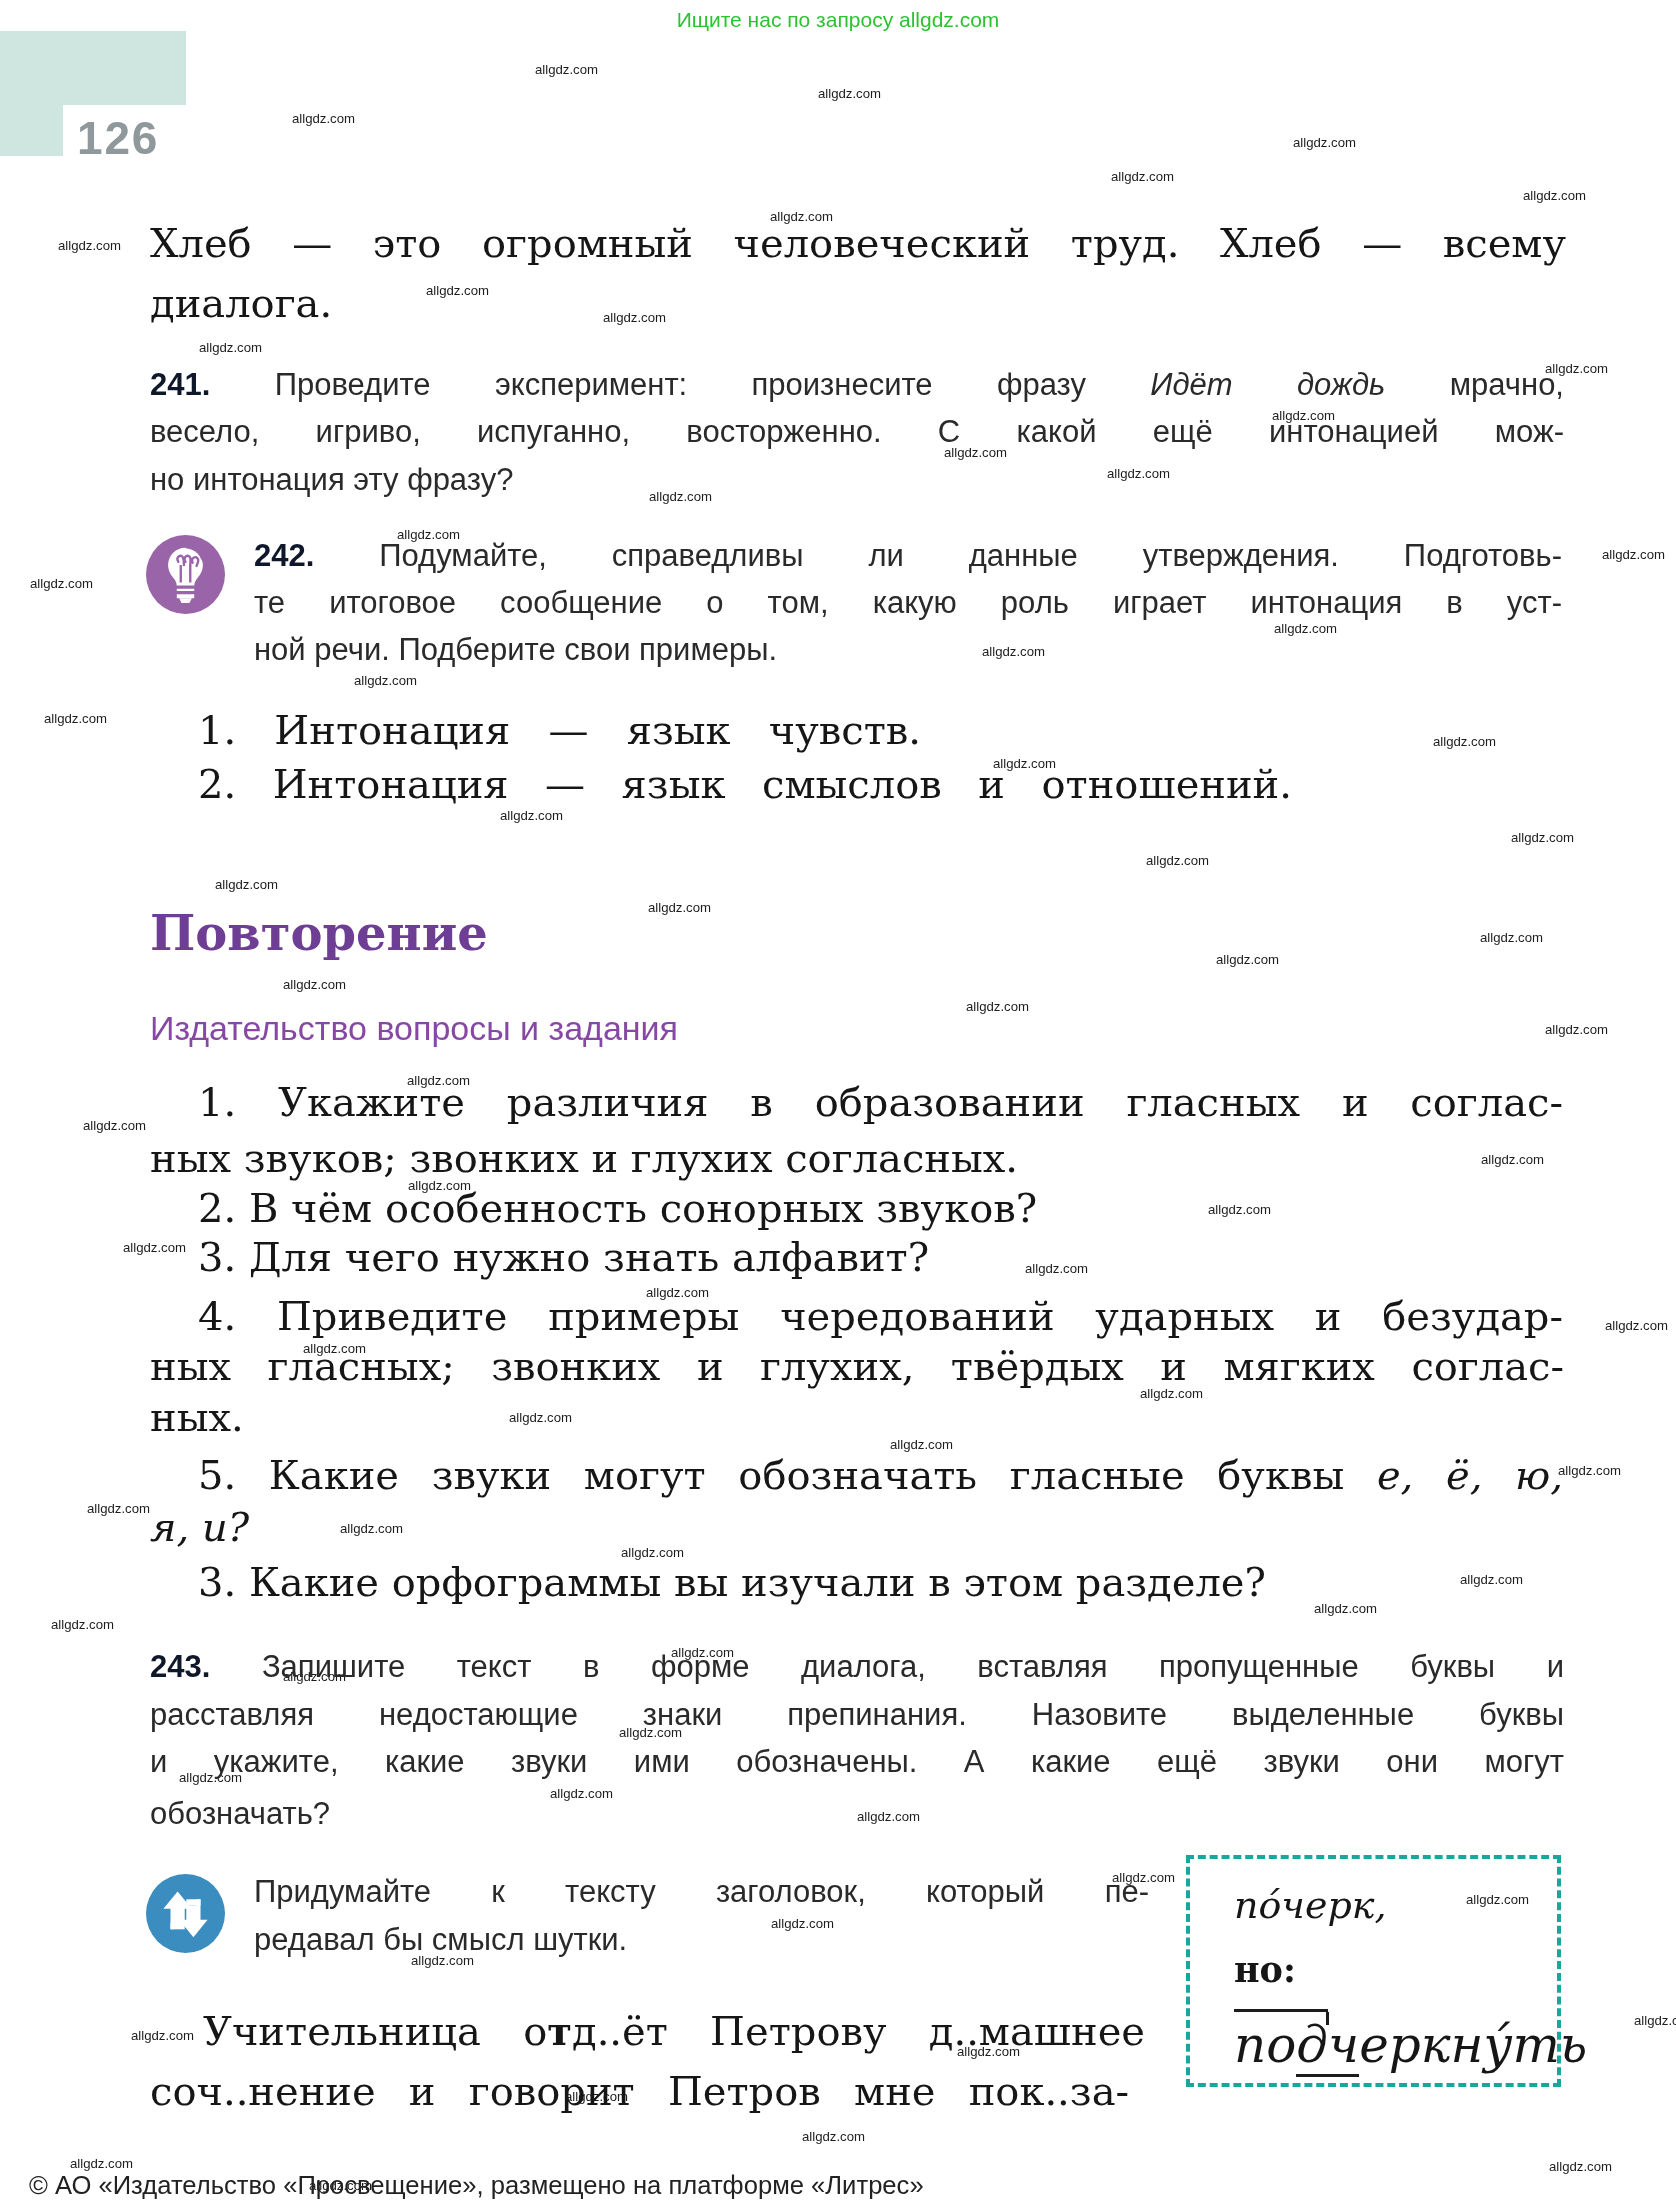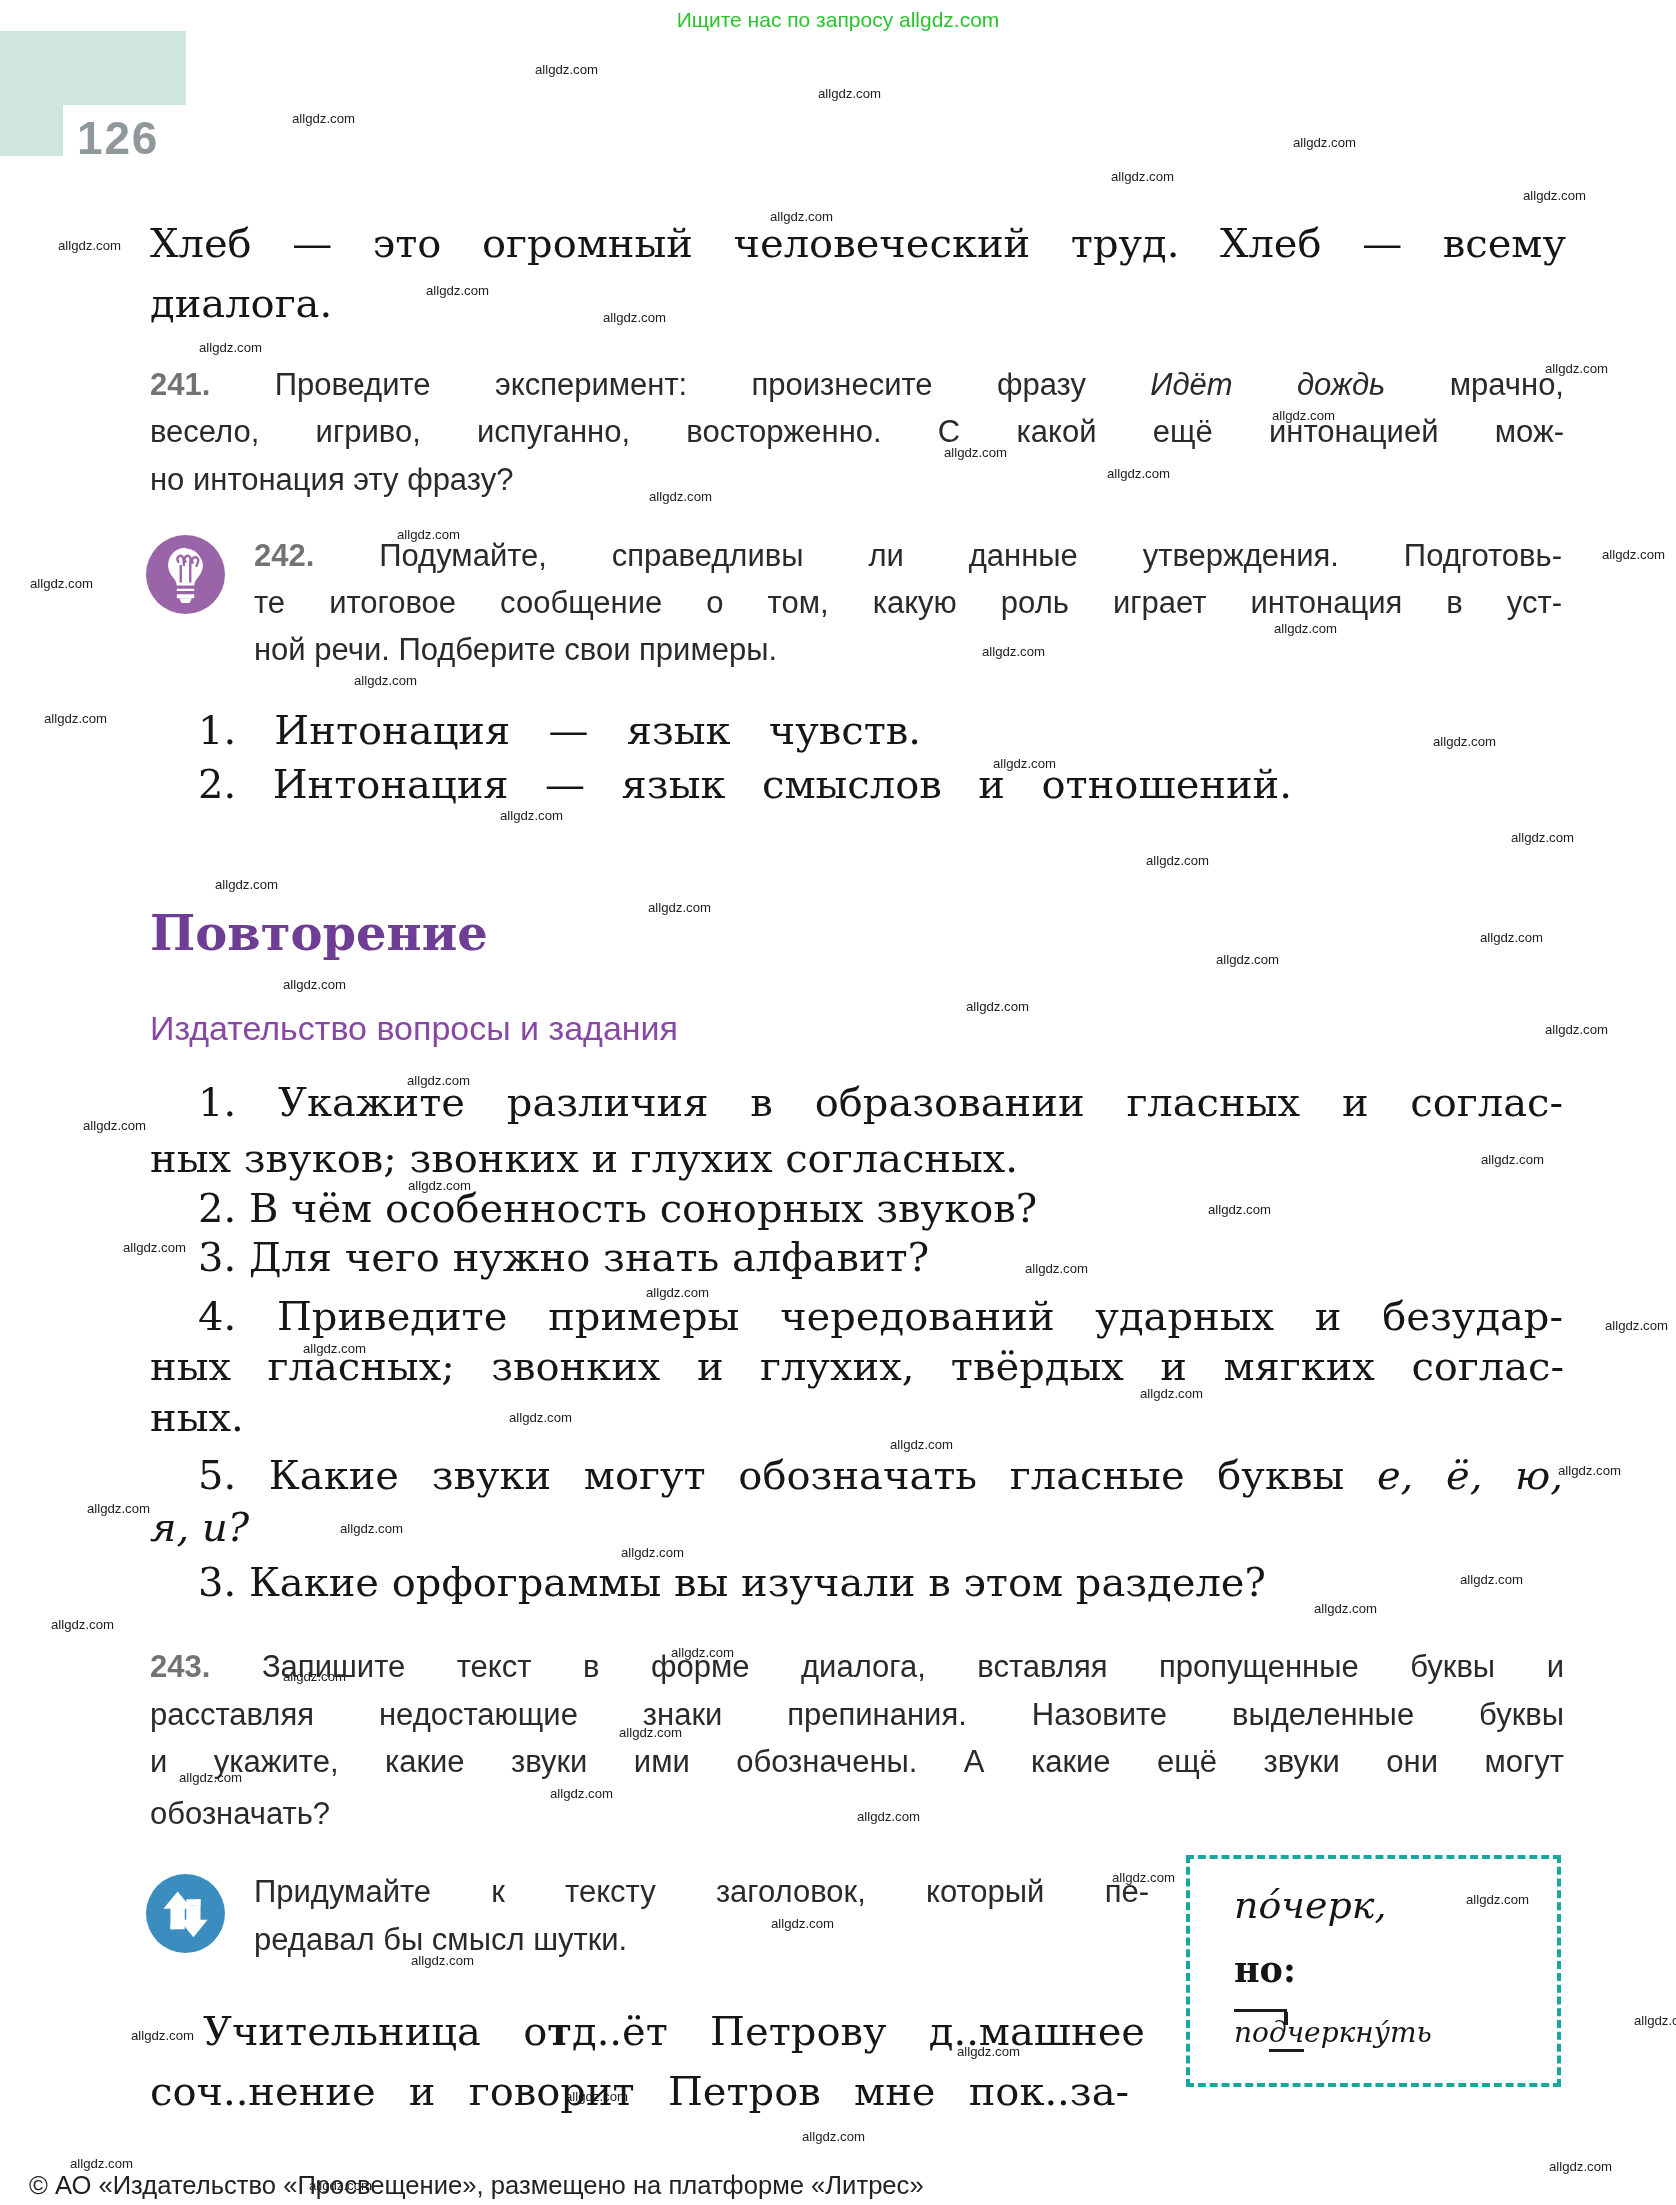--- a/index.html
+++ b/index.html
@@ -5,21 +5,21 @@
   html,body{margin:0;padding:0}
   body{width:1676px;height:2256px;position:relative;background:#ffffff;overflow:hidden}
   .abs{position:absolute}
   .sans{font-family:"Liberation Sans",sans-serif;color:#2a2a2a}
   .serif{font-family:"DejaVu Serif",serif;color:#161616}
   .sans-body{font-size:31px;line-height:1.08;white-space:nowrap}
   .serif-body{font-size:40px;line-height:1.1;white-space:nowrap}
   .just{text-align:justify;text-align-last:justify}
   .it{font-style:italic}
   .b{font-weight:700}
-  .num{color:#737373;font-weight:700}
+  .num{color:#0f172a;font-weight:700}
   .wm{position:absolute;font-family:"Liberation Sans",sans-serif;font-size:13.2px;color:#1d1d1d;white-space:nowrap}
   .teal-block{background:#cfe6e0}
   .page-num{font-family:"Liberation Sans",sans-serif;font-weight:700;font-size:46px;color:#8f989a;letter-spacing:1.8px}
   .promo{font-family:"Liberation Sans",sans-serif;font-size:21px;color:#2bc32f;text-align:center;width:100%}
   .h1{font-family:"DejaVu Serif",serif;font-weight:700;font-size:48px;color:#6e3d94}
   .h2{font-family:"Liberation Sans",sans-serif;font-size:34px;color:#8747a5}
   .rule-box{border:4px dashed #17a79d;width:375px;height:232px;box-sizing:border-box}
   .rb-word{position:absolute;left:44px;font-family:"DejaVu Serif",serif;color:#161616;white-space:nowrap}
   .pref{border-top:3.1px solid #1c1c1c;padding-top:3.5px}
   .pref-end{position:relative;display:inline-block}
@@ -169,17 +169,17 @@
 </div>
 <div class="abs sans sans-body just" style="left:254px;top:1875px;width:895px">Придумайте к тексту заголовок, который пе-</div>
 <div class="abs sans sans-body" style="left:254px;top:1923px">редавал бы смысл шутки.</div>
 
 <div class="abs serif serif-body just" style="left:203px;top:2009px;width:942px"><span>Учительница о</span><span class="b">т</span><span>д..ёт Петрову д..машнее</span></div>
 <div class="abs serif serif-body just" style="left:150px;top:2069px;width:979px">соч..нение и говорит Петров мне пок..за-</div>
 
 <div class="abs rule-box" style="left:1186px;top:1855px">
   <div class="rb-word it" style="top:24px;font-size:38px">по́черк,</div>
   <div class="rb-word b" style="top:90px;font-size:35px">но:</div>
-  <div class="rb-word it" style="top:150px;font-size:28px"><span class="pref">по</span><span class="pref pref-end undl">д</span><span class="undl">ч</span><span>еркну́ть</span></div>
+  <div class="rb-word it" style="top:150px;font-size:50px"><span class="pref">по</span><span class="pref pref-end undl">д</span><span class="undl">ч</span><span>еркну́ть</span></div>
 </div>
 
 <div class="abs footer" style="left:29px;top:2171px">© АО «Издательство «Просвещение», размещено на платформе «Литрес»</div>
 
 
 </body></html>

